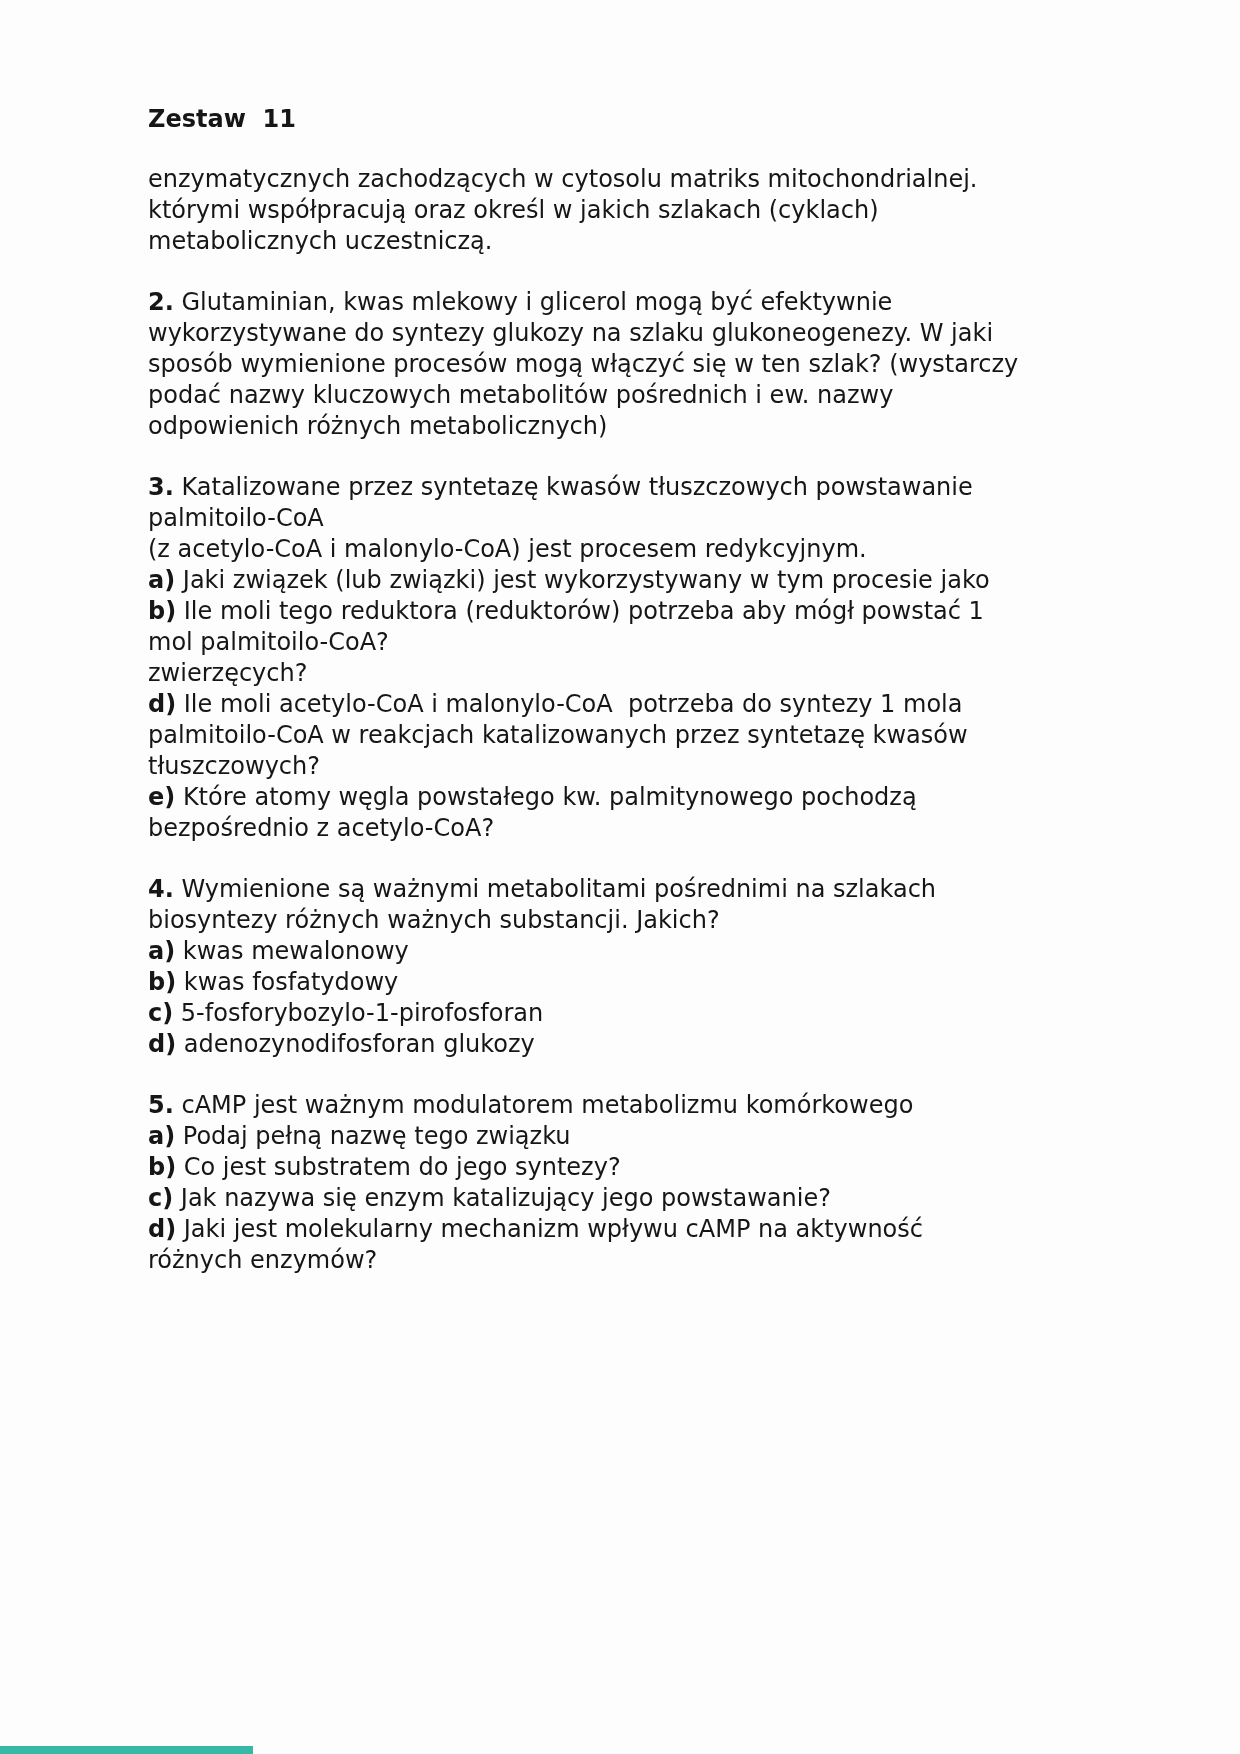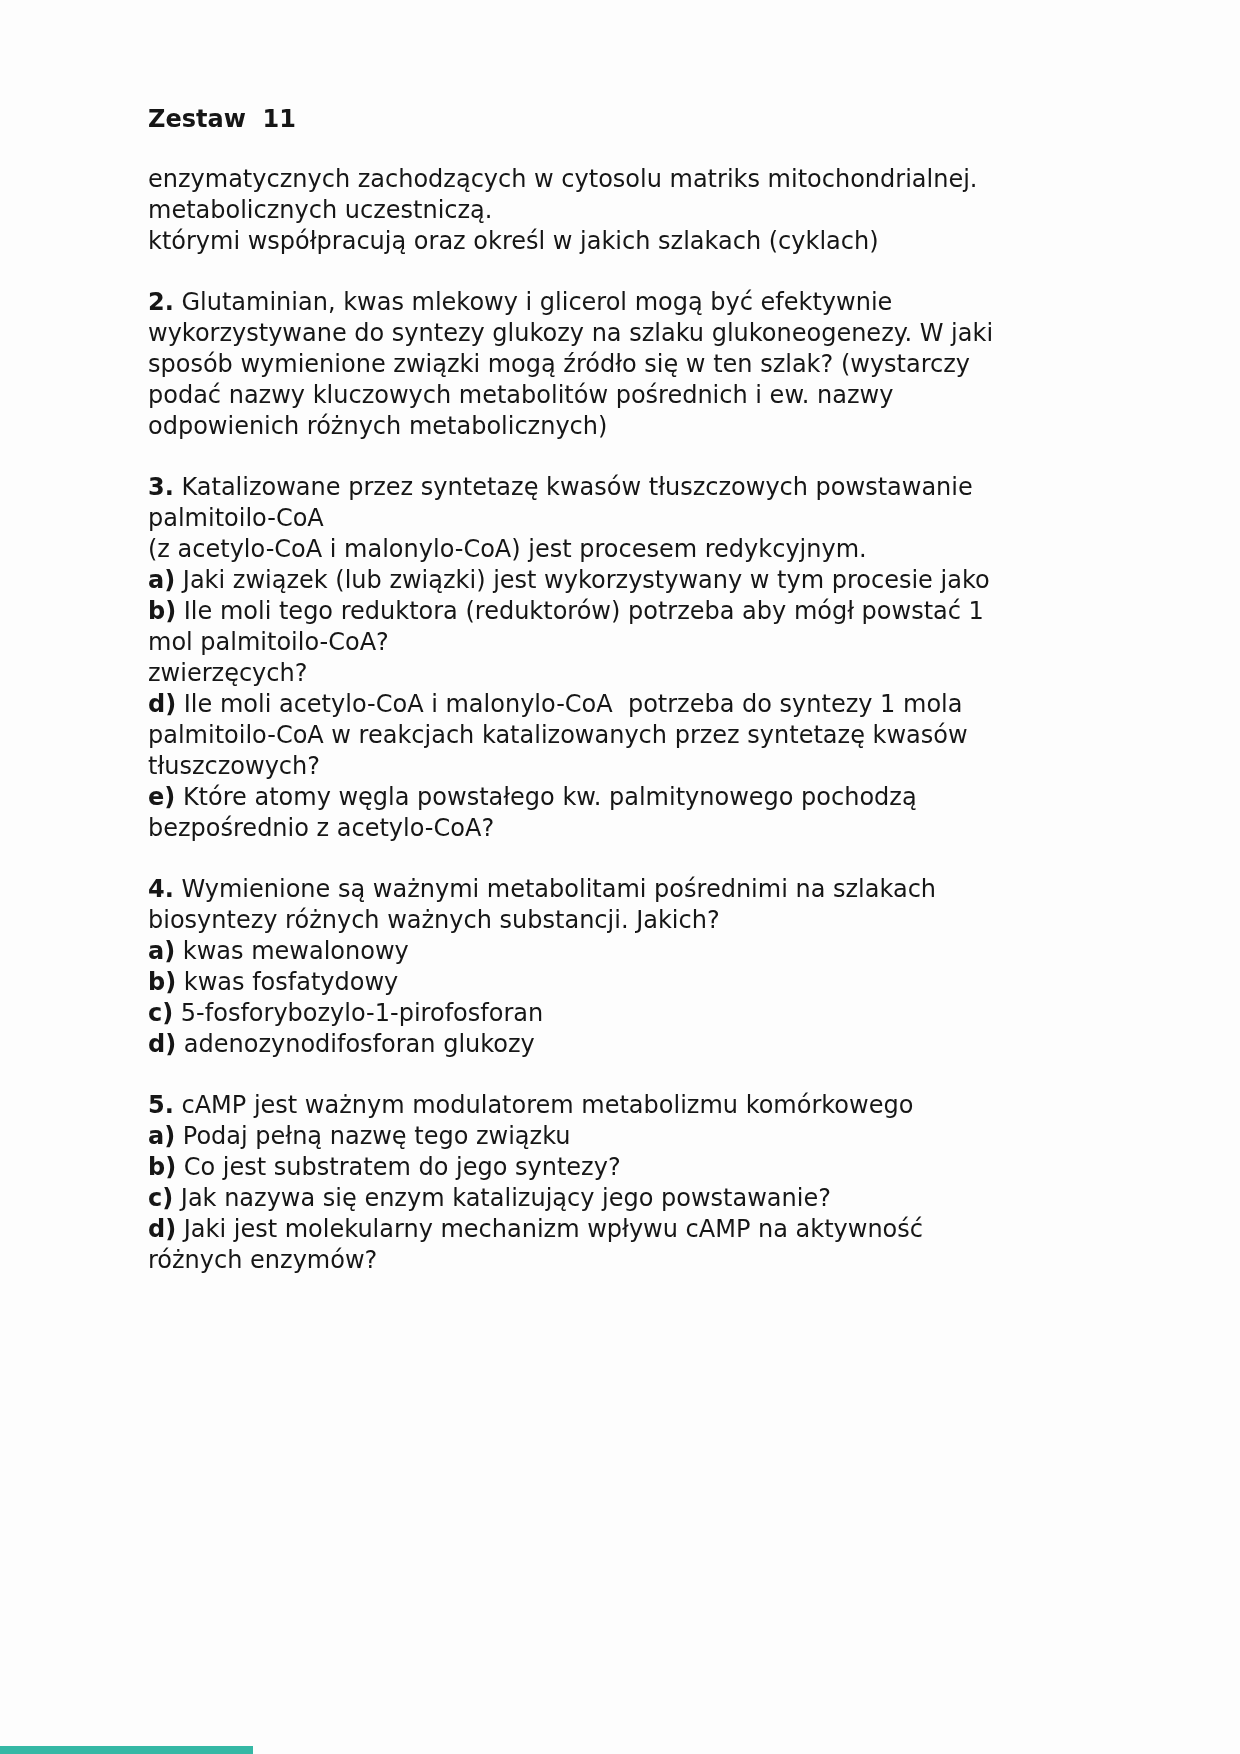--- a/index.html
+++ b/index.html
@@ -50,27 +50,27 @@
 </style>
 </head>
 <body>
 
 <div class="page">
   <h1 class="title">Zestaw  11</h1>
 
   <div id="questions">
       <div class="question">
         <div class="line">enzymatycznych zachodzących w cytosolu matriks mitochondrialnej.</div>
+        <div class="line">którymi współpracują oraz określ w jakich szlakach (cyklach)</div>
         <div class="line">metabolicznych uczestniczą.</div>
-        <div class="line">którymi współpracują oraz określ w jakich szlakach (cyklach)</div>
       </div>
       <div class="question">
         <div class="line"><b>2.</b> Glutaminian, kwas mlekowy i glicerol mogą być efektywnie</div>
         <div class="line">wykorzystywane do syntezy glukozy na szlaku glukoneogenezy. W jaki</div>
-        <div class="line">sposób wymienione związki mogą źródło się w ten szlak? (wystarczy</div>
+        <div class="line">sposób wymienione procesów mogą włączyć się w ten szlak? (wystarczy</div>
         <div class="line">podać nazwy kluczowych metabolitów pośrednich i ew. nazwy</div>
         <div class="line">odpowienich różnych metabolicznych)</div>
       </div>
       <div class="question">
         <div class="line"><b>3.</b> Katalizowane przez syntetazę kwasów tłuszczowych powstawanie</div>
         <div class="line">palmitoilo-CoA</div>
         <div class="line">(z acetylo-CoA i malonylo-CoA) jest procesem redykcyjnym.</div>
         <div class="line"><b>a)</b> Jaki związek (lub związki) jest wykorzystywany w tym procesie jako</div>
         <div class="line"><b>b)</b> Ile moli tego reduktora (reduktorów) potrzeba aby mógł powstać 1</div>
         <div class="line">mol palmitoilo-CoA?</div>

